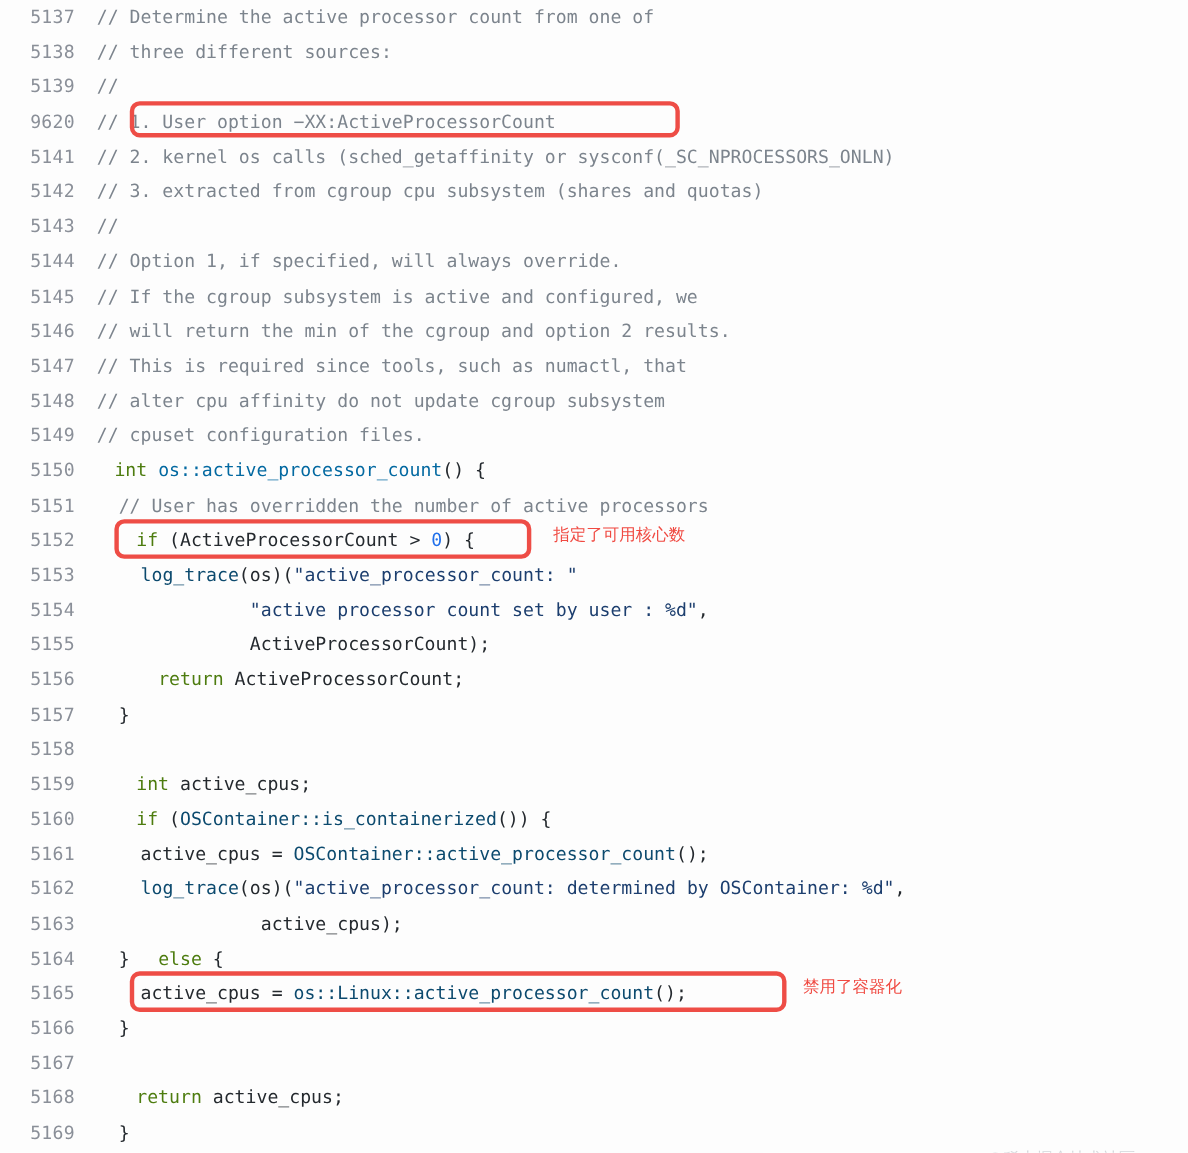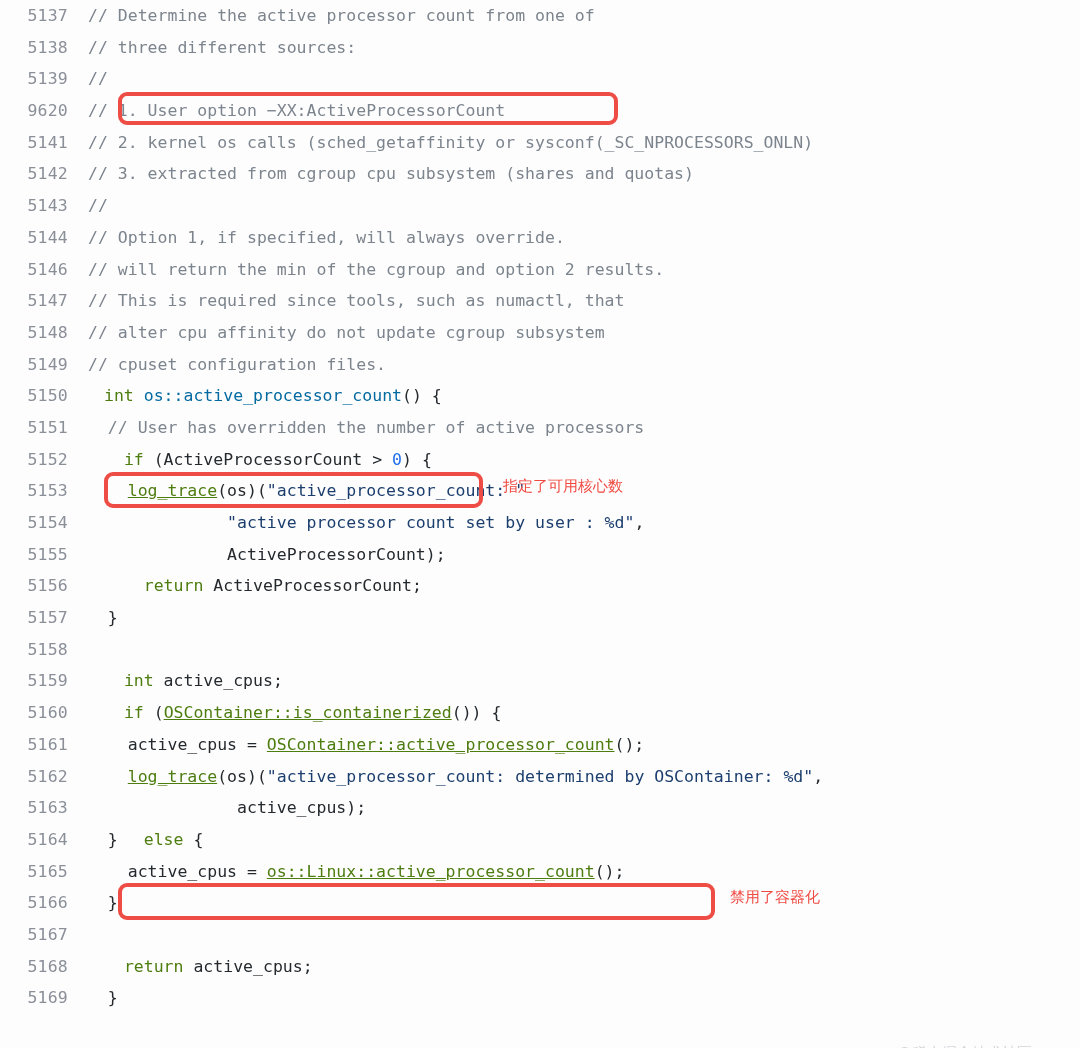--- a/index.html
+++ b/index.html
@@ -50,21 +50,21 @@
     display: inline-block;
     padding-left: 20px;
     color: #24292e;
     white-space: pre;
   }
 
   
   .tok-comment  { color: #7c848d; }
   .tok-keyword  { color: #4d7c0f; margin-left: 16px; }
   .tok-func     { color: #0369a1; }
-  .tok-call     { color: #4d7c0f; text-decoration: underline; }
+  .tok-call     { color: #0c4a6e; }
   .tok-string   { color: #1c3e6e; }
   .tok-number   { color: #1f6feb; }
   .tok-plain    { color: #24292e; }
 
   
   .hl-box {
     position: absolute;
     border: 4px solid #ee4d46;
     border-radius: 9px;
     box-sizing: border-box;
@@ -99,20 +99,21 @@
 
   <div class="code-lines" id="code-lines">
       <div class="code-line"><span class="line-number">5137</span><span class="line-code"><span class="tok-comment">// Determine the active processor count from one of</span></span></div>
       <div class="code-line"><span class="line-number">5138</span><span class="line-code"><span class="tok-comment">// three different sources:</span></span></div>
       <div class="code-line"><span class="line-number">5139</span><span class="line-code"><span class="tok-comment">//</span></span></div>
       <div class="code-line"><span class="line-number">9620</span><span class="line-code"><span class="tok-comment">// 1. User option −XX:ActiveProcessorCount</span></span></div>
       <div class="code-line"><span class="line-number">5141</span><span class="line-code"><span class="tok-comment">// 2. kernel os calls (sched_getaffinity or sysconf(_SC_NPROCESSORS_ONLN)</span></span></div>
       <div class="code-line"><span class="line-number">5142</span><span class="line-code"><span class="tok-comment">// 3. extracted from cgroup cpu subsystem (shares and quotas)</span></span></div>
       <div class="code-line"><span class="line-number">5143</span><span class="line-code"><span class="tok-comment">//</span></span></div>
       <div class="code-line"><span class="line-number">5144</span><span class="line-code"><span class="tok-comment">// Option 1, if specified, will always override.</span></span></div>
+      <div class="code-line"><span class="line-number">5145</span><span class="line-code"><span class="tok-comment">// If the cgroup subsystem is active and configured, we</span></span></div>
       <div class="code-line"><span class="line-number">5146</span><span class="line-code"><span class="tok-comment">// will return the min of the cgroup and option 2 results.</span></span></div>
       <div class="code-line"><span class="line-number">5147</span><span class="line-code"><span class="tok-comment">// This is required since tools, such as numactl, that</span></span></div>
       <div class="code-line"><span class="line-number">5148</span><span class="line-code"><span class="tok-comment">// alter cpu affinity do not update cgroup subsystem</span></span></div>
       <div class="code-line"><span class="line-number">5149</span><span class="line-code"><span class="tok-comment">// cpuset configuration files.</span></span></div>
       <div class="code-line"><span class="line-number">5150</span><span class="line-code"><span class="tok-keyword">int</span><span class="tok-plain"> </span><span class="tok-func">os::active_processor_count</span><span class="tok-plain">() {</span></span></div>
       <div class="code-line"><span class="line-number">5151</span><span class="line-code"><span class="tok-comment">  // User has overridden the number of active processors</span></span></div>
       <div class="code-line"><span class="line-number">5152</span><span class="line-code"><span class="tok-plain">  </span><span class="tok-keyword">if</span><span class="tok-plain"> (ActiveProcessorCount &gt; </span><span class="tok-number">0</span><span class="tok-plain">) {</span></span></div>
       <div class="code-line"><span class="line-number">5153</span><span class="line-code"><span class="tok-plain">    </span><span class="tok-call">log_trace</span><span class="tok-plain">(os)(</span><span class="tok-string">"active_processor_count: "</span></span></div>
       <div class="code-line"><span class="line-number">5154</span><span class="line-code"><span class="tok-plain">              </span><span class="tok-string">"active processor count set by user : %d"</span><span class="tok-plain">,</span></span></div>
       <div class="code-line"><span class="line-number">5155</span><span class="line-code"><span class="tok-plain">              ActiveProcessorCount);</span></span></div>

